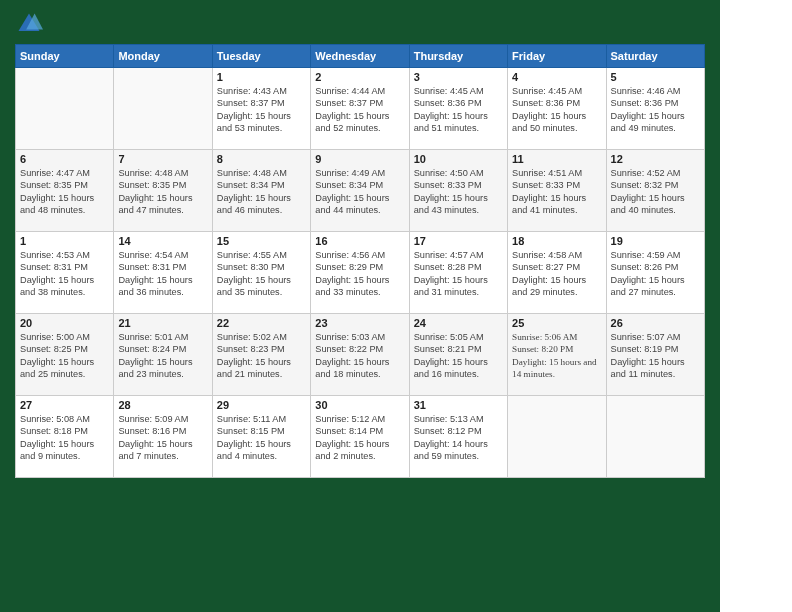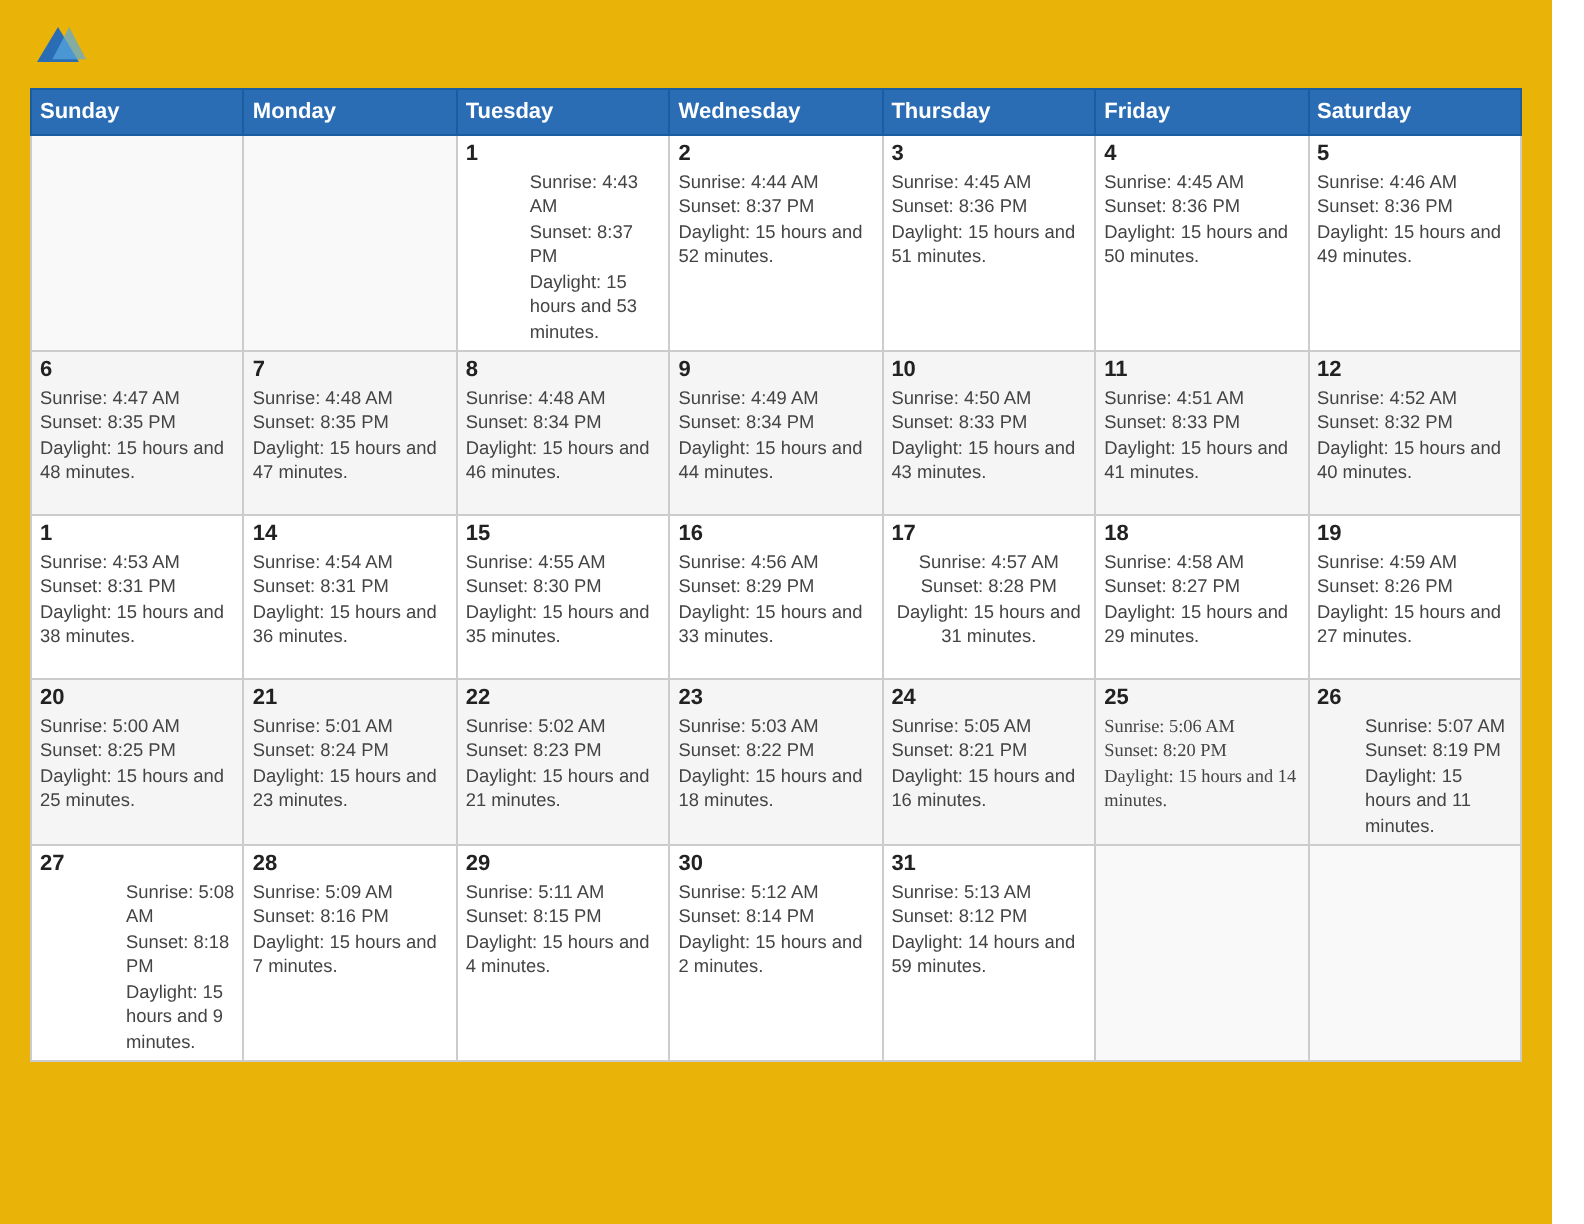--- a/index.html
+++ b/index.html
@@ -4,23 +4,23 @@
   <style>
     * { box-sizing: border-box; margin: 0; padding: 0; }
     body {
       font-family: Arial, sans-serif;
       background: #fff;
       width: 792px;
       height: 612px;
       overflow: hidden;
     }
     .page {
-      width: 776px;
+      width: 720px;
       height: 612px;
-      background: #eab308;
+      background: #14532d;
       padding: 10px 15px 10px 15px;
     }
     .header {
       display: flex;
       justify-content: space-between;
       align-items: flex-start;
       margin-bottom: 6px;
     }
     .logo {
       display: flex;
@@ -132,21 +132,21 @@
           <th>Friday</th>
           <th>Saturday</th>
         </tr>
     </thead>
     <tbody id="calendar-body">
     <tr>
           <td class="empty-cell"></td>
           <td class="empty-cell"></td>
           <td>
             <div class="day-num">1</div>
-            <div class="day-info" style="white-space: pre-line; margin-left: 32px;">Sunrise: 4:43 AM
+            <div class="day-info" style="white-space: pre-line;">Sunrise: 4:43 AM
 Sunset: 8:37 PM
 Daylight: 15 hours and 53 minutes.</div>
           </td>
           <td>
             <div class="day-num">2</div>
             <div class="day-info" style="white-space: pre-line;">Sunrise: 4:44 AM
 Sunset: 8:37 PM
 Daylight: 15 hours and 52 minutes.</div>
           </td>
           <td>
@@ -232,21 +232,21 @@
 Daylight: 15 hours and 35 minutes.</div>
           </td>
           <td>
             <div class="day-num">16</div>
             <div class="day-info" style="white-space: pre-line;">Sunrise: 4:56 AM
 Sunset: 8:29 PM
 Daylight: 15 hours and 33 minutes.</div>
           </td>
           <td>
             <div class="day-num">17</div>
-            <div class="day-info" style="white-space: pre-line; text-align: center;">Sunrise: 4:57 AM
+            <div class="day-info" style="white-space: pre-line;">Sunrise: 4:57 AM
 Sunset: 8:28 PM
 Daylight: 15 hours and 31 minutes.</div>
           </td>
           <td>
             <div class="day-num">18</div>
             <div class="day-info" style="white-space: pre-line;">Sunrise: 4:58 AM
 Sunset: 8:27 PM
 Daylight: 15 hours and 29 minutes.</div>
           </td>
           <td>
@@ -288,29 +288,29 @@
 Daylight: 15 hours and 16 minutes.</div>
           </td>
           <td>
             <div class="day-num">25</div>
             <div class="day-info" style="white-space: pre-line; font-family: Liberation Serif, serif;">Sunrise: 5:06 AM
 Sunset: 8:20 PM
 Daylight: 15 hours and 14 minutes.</div>
           </td>
           <td>
             <div class="day-num">26</div>
-            <div class="day-info" style="white-space: pre-line; margin-left: 24px;">Sunrise: 5:07 AM
+            <div class="day-info" style="white-space: pre-line;">Sunrise: 5:07 AM
 Sunset: 8:19 PM
 Daylight: 15 hours and 11 minutes.</div>
           </td>
         </tr>
         <tr>
           <td>
             <div class="day-num">27</div>
-            <div class="day-info" style="white-space: pre-line; margin-left: 43px;">Sunrise: 5:08 AM
+            <div class="day-info" style="white-space: pre-line;">Sunrise: 5:08 AM
 Sunset: 8:18 PM
 Daylight: 15 hours and 9 minutes.</div>
           </td>
           <td>
             <div class="day-num">28</div>
             <div class="day-info" style="white-space: pre-line;">Sunrise: 5:09 AM
 Sunset: 8:16 PM
 Daylight: 15 hours and 7 minutes.</div>
           </td>
           <td>

